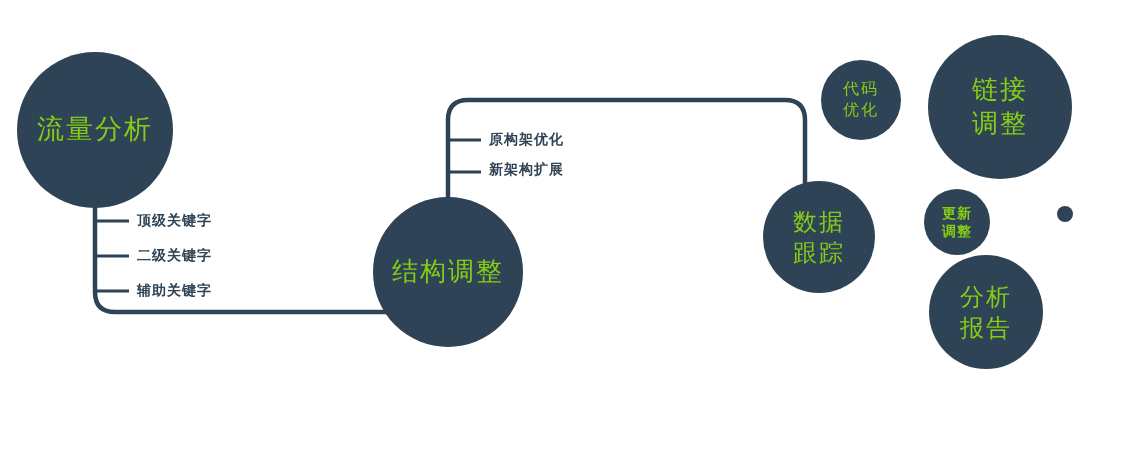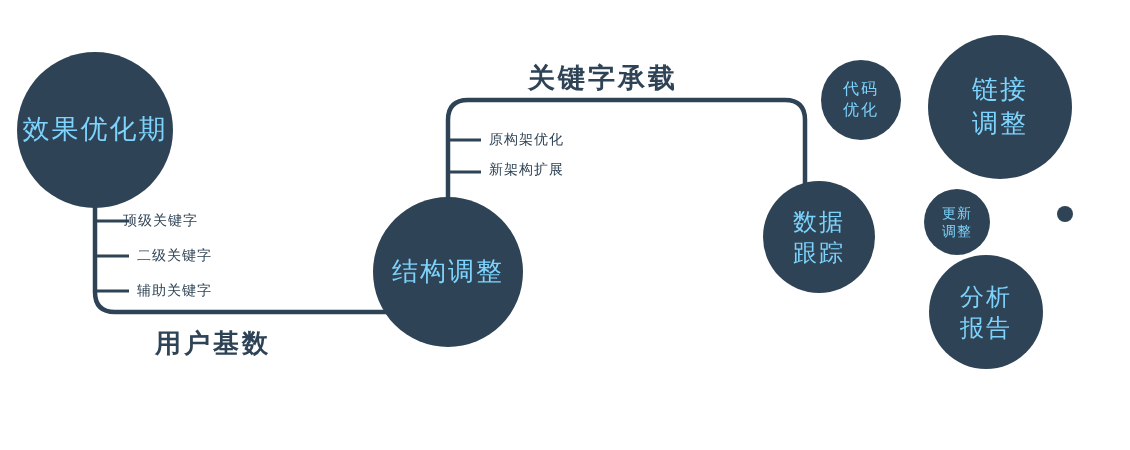--- a/index.html
+++ b/index.html
@@ -13,43 +13,43 @@
     background: var(--bg);
     overflow: hidden;
   }
   .wires { position: absolute; left: 0; top: 0; }
   .wire { fill: none; stroke: var(--primary); stroke-width: 4.5; }
   .tick { stroke: var(--primary); stroke-width: 3; }
   .node {
     position: absolute;
     border-radius: 50%;
     background: var(--primary);
-    color: #7dd3fc;
+    color: #84cc16;
     display: flex;
     flex-direction: column;
     align-items: center;
     justify-content: center;
     text-align: center;
     letter-spacing: 2px;
     line-height: 1.3;
   }
   .node span { display: block; }
   
   .n-traffic   { left: 17px;  top: 52px;  width: 156px; height: 156px; font-size: 27px; }
   .n-structure { left: 373px; top: 197px; width: 150px; height: 150px; font-size: 26px; }
   .n-tracking  { left: 763px; top: 181px; width: 112px; height: 112px; font-size: 24px; }
   .n-code      { left: 821px; top: 60px;  width: 80px;  height: 80px;  font-size: 16px; }
   .n-link      { left: 928px; top: 35px;  width: 144px; height: 144px; font-size: 26px; justify-content: center; }
-  .n-update    { left: 924px; top: 189px; width: 66px;  height: 66px;  font-size: 14px; font-weight: normal; letter-spacing: 1px; }
+  .n-update    { left: 924px; top: 189px; width: 66px;  height: 66px;  font-size: 14px; font-weight: bold; letter-spacing: 1px; }
   .n-report    { left: 929px; top: 255px; width: 114px; height: 114px; font-size: 24px; }
   .n-dot       { left: 1057px; top: 206px; width: 16px; height: 16px; }
   
   .lbl { position: absolute; color: var(--primary); white-space: nowrap; }
-  .lbl-branch { font-size: 14px; letter-spacing: 1px; }
-  .l-traffic-0 { left: 123px; top: 212px; text-align: right; }
+  .lbl-branch { font-size: 14px; letter-spacing: 1px; font-weight: bold; }
+  .l-traffic-0 { left: 137px; top: 212px; text-align: right; }
   .l-traffic-1 { left: 137px; top: 247px; text-align: right; }
   .l-traffic-2 { left: 137px; top: 282px; text-align: right; }
   .l-struct-0  { left: 489px; top: 131px; }
   .l-struct-1  { left: 489px; top: 161px; }
   .l-userbase  { left: 155px; top: 326px; font-size: 26px; font-weight: bold; letter-spacing: 3px; }
   .l-keyword   { left: 528px; top: 60px;  font-size: 27px; font-weight: 600; letter-spacing: 3px; }
   .l-caption   { left: 890px; top: 403px; font-size: 27px; letter-spacing: 3px; }
 </style>
 </head>
 <body>
@@ -64,21 +64,21 @@
       <line class="tick" x1="95" y1="256" x2="129" y2="256"></line>
       <line class="tick" x1="95" y1="291" x2="129" y2="291"></line>
     </g>
     <g>
       <line class="tick" x1="448" y1="140" x2="481" y2="140"></line>
       <line class="tick" x1="448" y1="172" x2="481" y2="172"></line>
     </g>
   </svg>
 
   <div class="node n-traffic">
-    <span>效果优化期</span>
+    <span>流量分析</span>
   </div>
 
   <div class="node n-tracking">
     <span>数据</span>
     <span>跟踪</span>
   </div>
 
   <div class="node n-structure">
     <span>结构调整</span>
   </div>
@@ -104,17 +104,15 @@
   </div>
 
   <div class="node n-dot"></div>
 
   <div class="lbl lbl-branch l-traffic-0">顶级关键字</div>
   <div class="lbl lbl-branch l-traffic-1">二级关键字</div>
   <div class="lbl lbl-branch l-traffic-2">辅助关键字</div>
   <div class="lbl lbl-branch l-struct-0">原构架优化</div>
   <div class="lbl lbl-branch l-struct-1">新架构扩展</div>
 
-  <div class="lbl l-userbase">用户基数</div>
-  <div class="lbl l-keyword">关键字承载</div>
 
 
 </div>
 
 </body></html>

